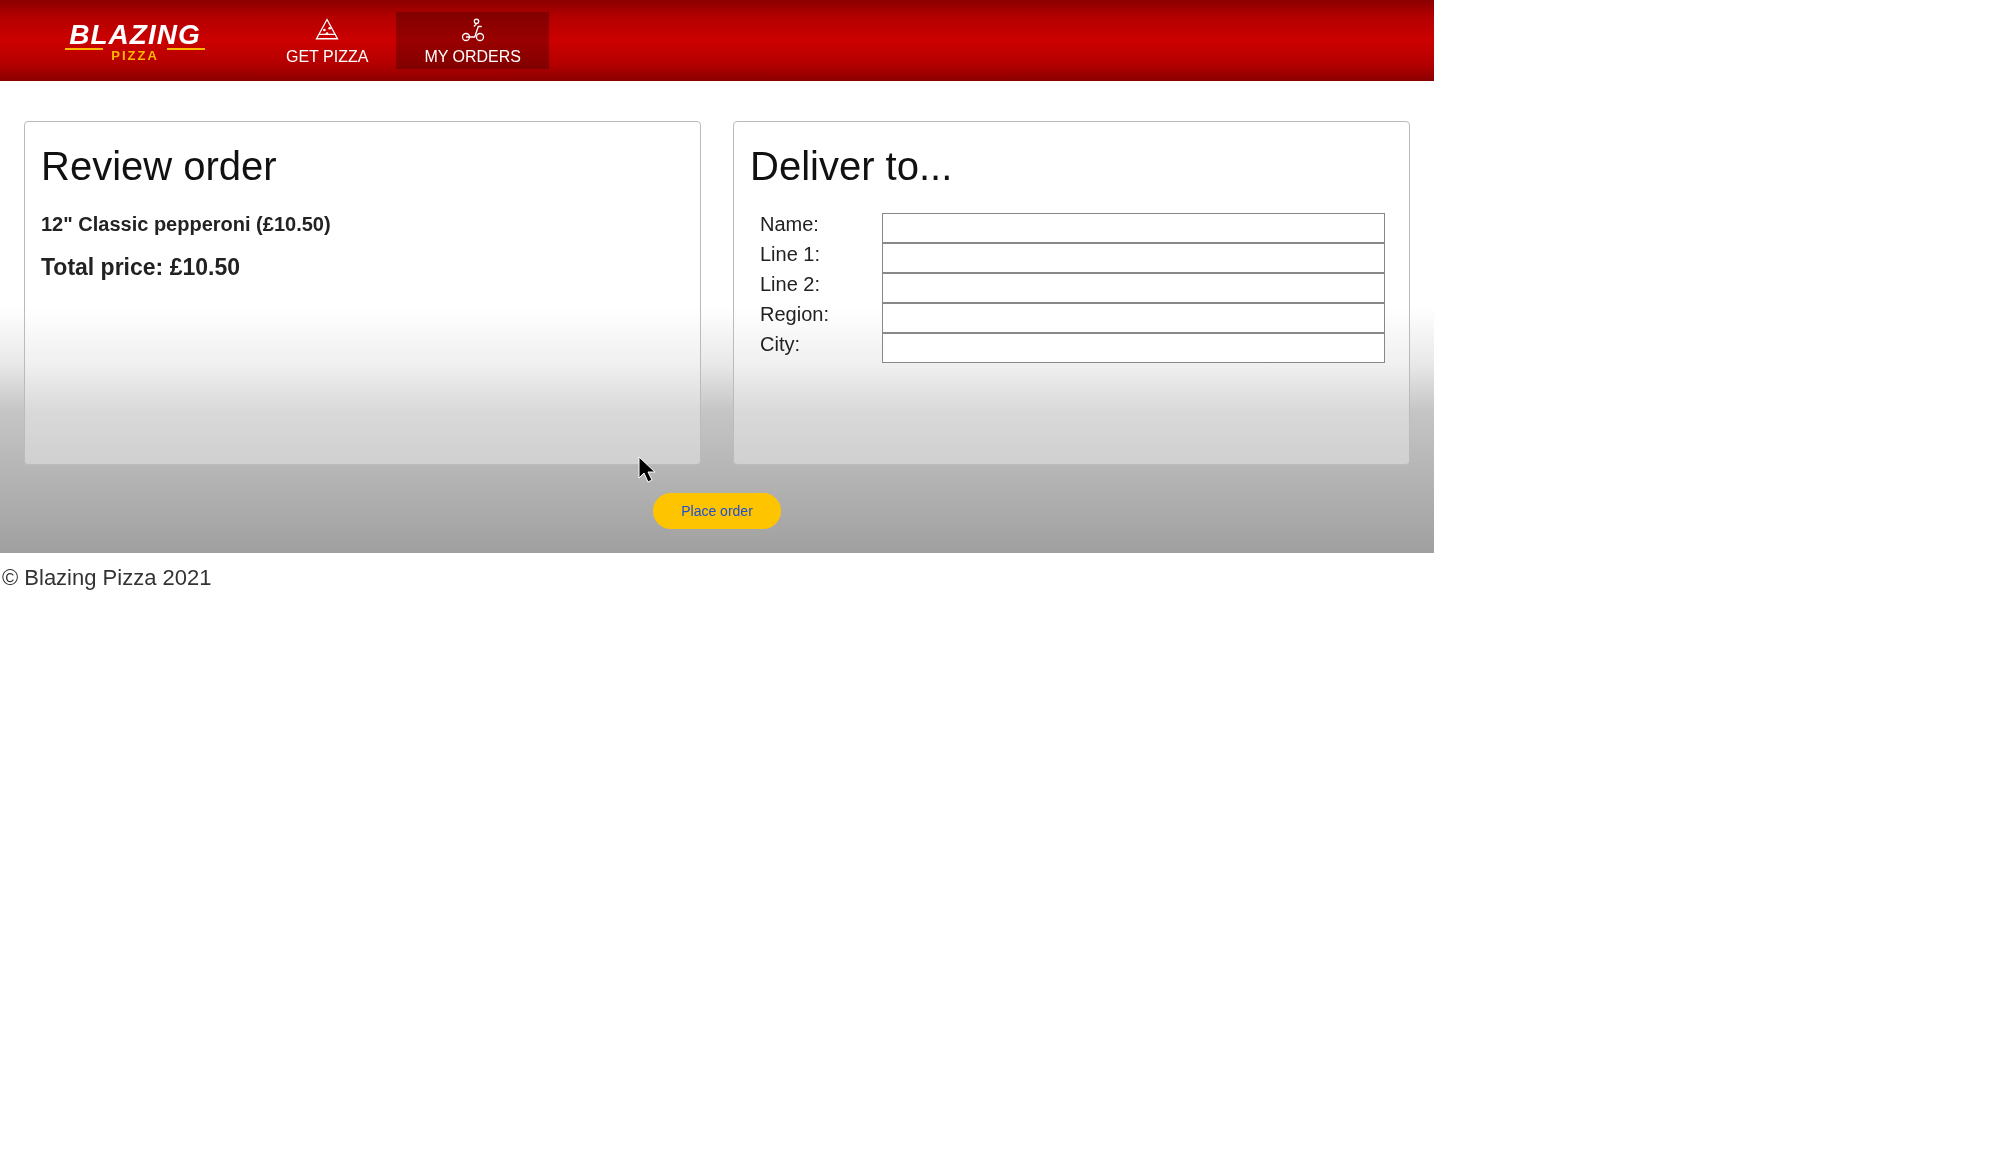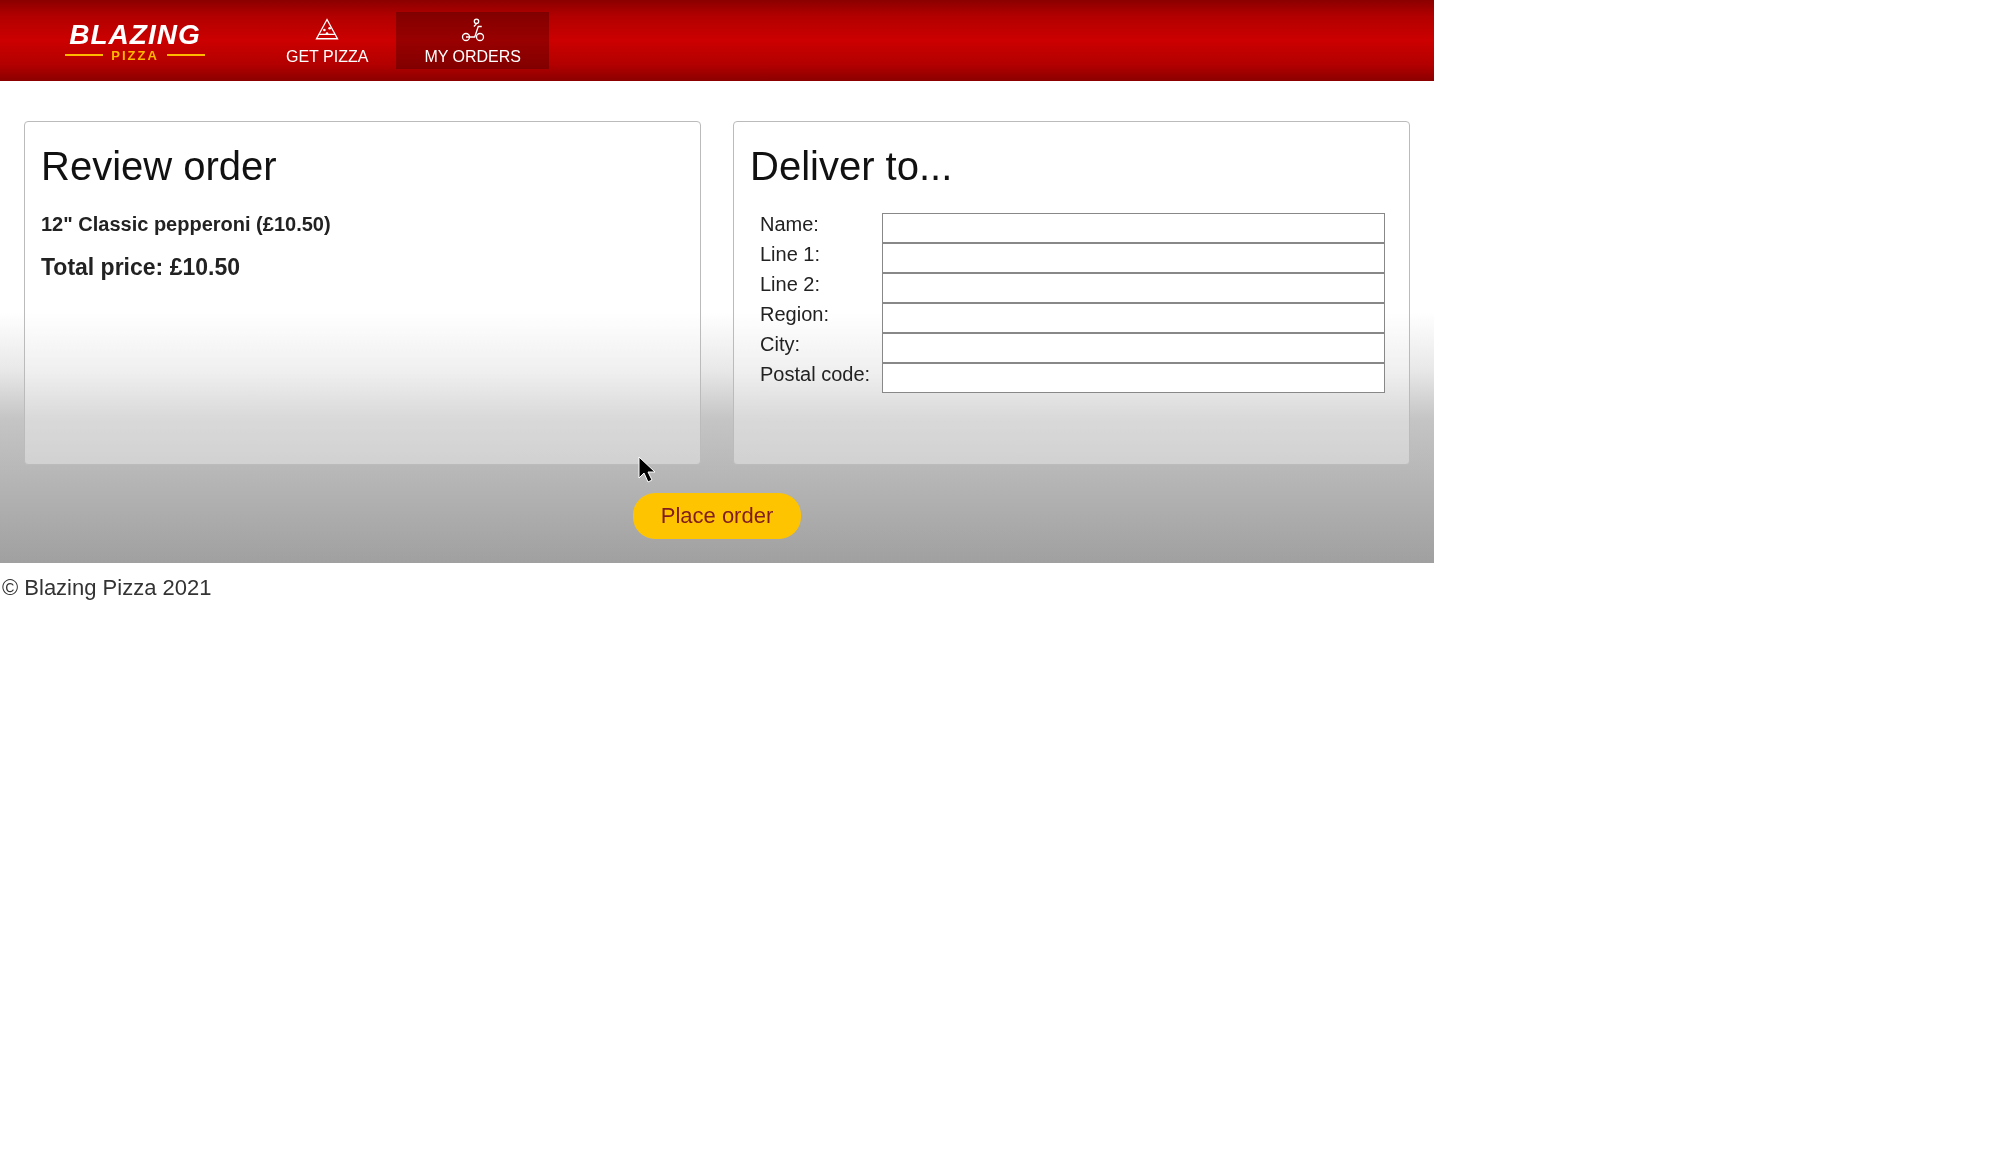--- a/index.html
+++ b/index.html
@@ -33,21 +33,21 @@
       color: #fff;
       font-weight: 900;
       font-size: 28px;
       letter-spacing: 1px;
       font-family: Impact, 'Arial Black', sans-serif;
       font-style: italic;
     }
     
     .logo-sub {
       display: flex;
-      align-items: center;
+      align-items: flex-start;
       gap: 8px;
       margin-top: -3px;
     }
     
     .logo-line {
       width: 38px;
       height: 2px;
       background: #ffb800;
     }
     
@@ -154,25 +154,25 @@
       margin-right: 8px;
     }
     
     .place-order-wrap {
       display: flex;
       justify-content: center;
     }
     
     .place-order-btn {
       background: #ffc400;
-      color: #7f1d1d;
+      color: #1d4ed8;
       border: none;
       border-radius: 22px;
       padding: 10px 28px;
-      font-size: 22px;
+      font-size: 14px;
       font-weight: 500;
       cursor: pointer;
     }
     
     .footer {
       padding: 12px 2px;
       font-size: 22px;
       color: #333;
       background: #fff;
     }
@@ -256,24 +256,20 @@
         <div class="form-row">
           <label class="form-label">Region:</label>
           <input type="text" class="form-input" value="" style="">
         </div>
 
         <div class="form-row">
           <label class="form-label">City:</label>
           <input type="text" class="form-input" value="" style="">
         </div>
 
-        <div class="form-row">
-          <label class="form-label">Postal code:</label>
-          <input type="text" class="form-input" value="" style="">
-        </div>
       </section>
 
     </div>
 
     <div class="place-order-wrap">
       <button class="place-order-btn">Place order</button>
     </div>
   </div>
 
   <footer class="footer">

